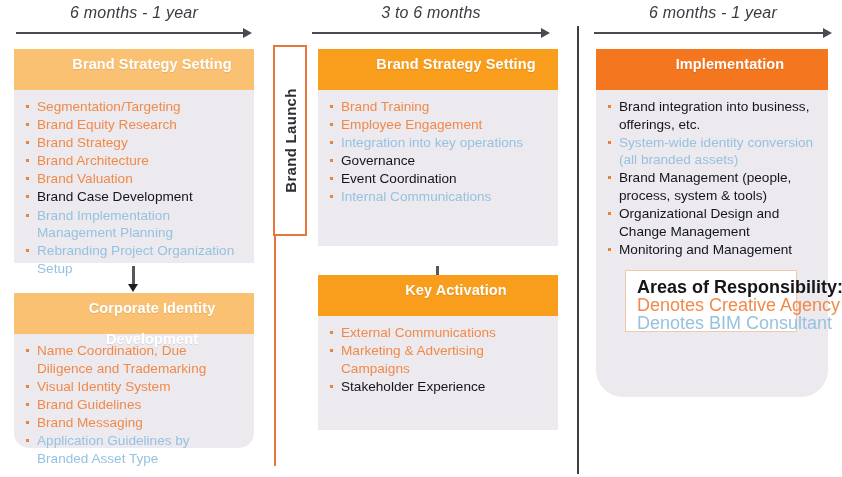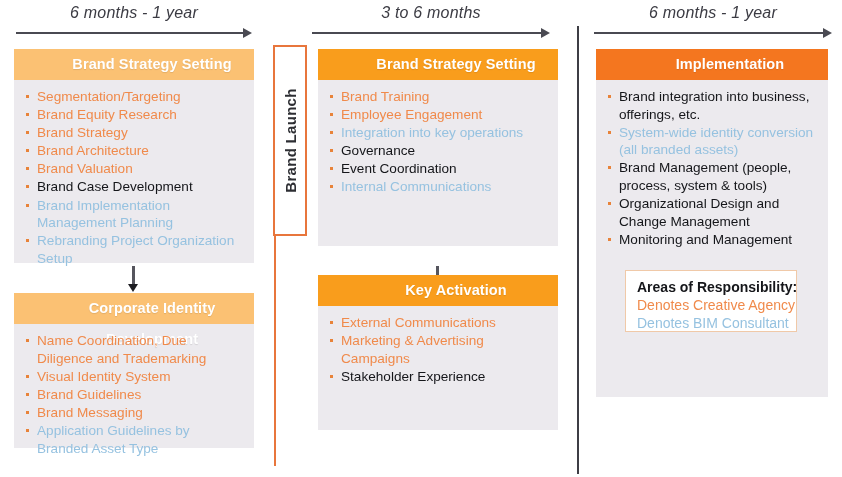--- a/index.html
+++ b/index.html
@@ -56,21 +56,21 @@
     border-left: 9px solid #4a4a52;
   }
 
   
   .box {
     position: absolute;
     background: #eceaee;
     box-sizing: border-box;
   }
   .box-header {
-    height: 31px;
+    height: 41px;
     line-height: 31px;
     text-align: center;
     color: #ffffff;
     font-weight: bold;
     font-size: 14.5px;
     letter-spacing: 0.1px;
     text-shadow: 0 1px 1px rgba(0,0,0,0.10);
     padding-left: 36px;
   }
   .hdr-pale   { background: #fbc173; }
@@ -159,21 +159,21 @@
 
   
   .legend {
     position: absolute;
     background: #ffffff;
     border: 1px solid #f0c9a8;
     box-sizing: border-box;
     padding: 7px 10px 9px 11px;
   }
   .legend div {
-    font-size: 14px;
+    font-size: 18px;
     line-height: 18px;
     white-space: nowrap;
   }
   .legend .lg-title { color: #15161a; font-weight: bold; }
 </style>
 </head>
 <body>
 
 <div class="canvas">
 
@@ -209,21 +209,21 @@
         <li><span class="bul"></span><span class="c-blue">Rebranding Project Organization Setup</span></li>
       </ul>
     </div>
   </div>
 
   <div class="down-arrow" style="left:128px; top:266px; height:26px;">
     <div class="shaft" style="height:19px;"></div>
     <div class="head" style="top:18px;"></div>
   </div>
 
-  <div class="box" style="left:14px; top:293px; width:240px; height:155px;">
+  <div class="box" style="left:14px; top:293px; width:240px; height:155px;border-radius:15px;">
     <div class="box-header hdr-pale">Corporate Identity Development</div>
     <div class="box-body">
       <ul class="bullets">
         <li><span class="bul"></span><span class="c-orange">Name Coordination, Due Diligence and Trademarking</span></li>
         <li><span class="bul"></span><span class="c-orange">Visual Identity System</span></li>
         <li><span class="bul"></span><span class="c-orange">Brand Guidelines</span></li>
         <li><span class="bul"></span><span class="c-orange">Brand Messaging</span></li>
         <li><span class="bul"></span><span class="c-blue">Application Guidelines by Branded Asset Type</span></li>
       </ul>
     </div>
@@ -259,21 +259,21 @@
       <ul class="bullets">
         <li><span class="bul"></span><span class="c-orange">External Communications</span></li>
         <li><span class="bul"></span><span class="c-orange">Marketing &amp; Advertising Campaigns</span></li>
         <li><span class="bul"></span><span class="c-black">Stakeholder Experience</span></li>
       </ul>
     </div>
   </div>
 
   <div class="divider" style="left:577px; top:26px; height:448px;"></div>
 
-  <div class="box" style="left:596px; top:49px; width:232px; height:348px;">
+  <div class="box" style="left:596px; top:49px; width:232px; height:348px;border-radius:27px;">
     <div class="box-header hdr-deep">Implementation</div>
     <div class="box-body">
       <ul class="bullets">
         <li><span class="bul"></span><span class="c-black">Brand integration into business, offerings, etc.</span></li>
         <li><span class="bul"></span><span class="c-blue">System-wide identity conversion (all branded assets)</span></li>
         <li><span class="bul"></span><span class="c-black">Brand Management (people, process, system &amp; tools)</span></li>
         <li><span class="bul"></span><span class="c-black">Organizational Design and Change Management</span></li>
         <li><span class="bul"></span><span class="c-black">Monitoring and Management</span></li>
       </ul>
     </div>

